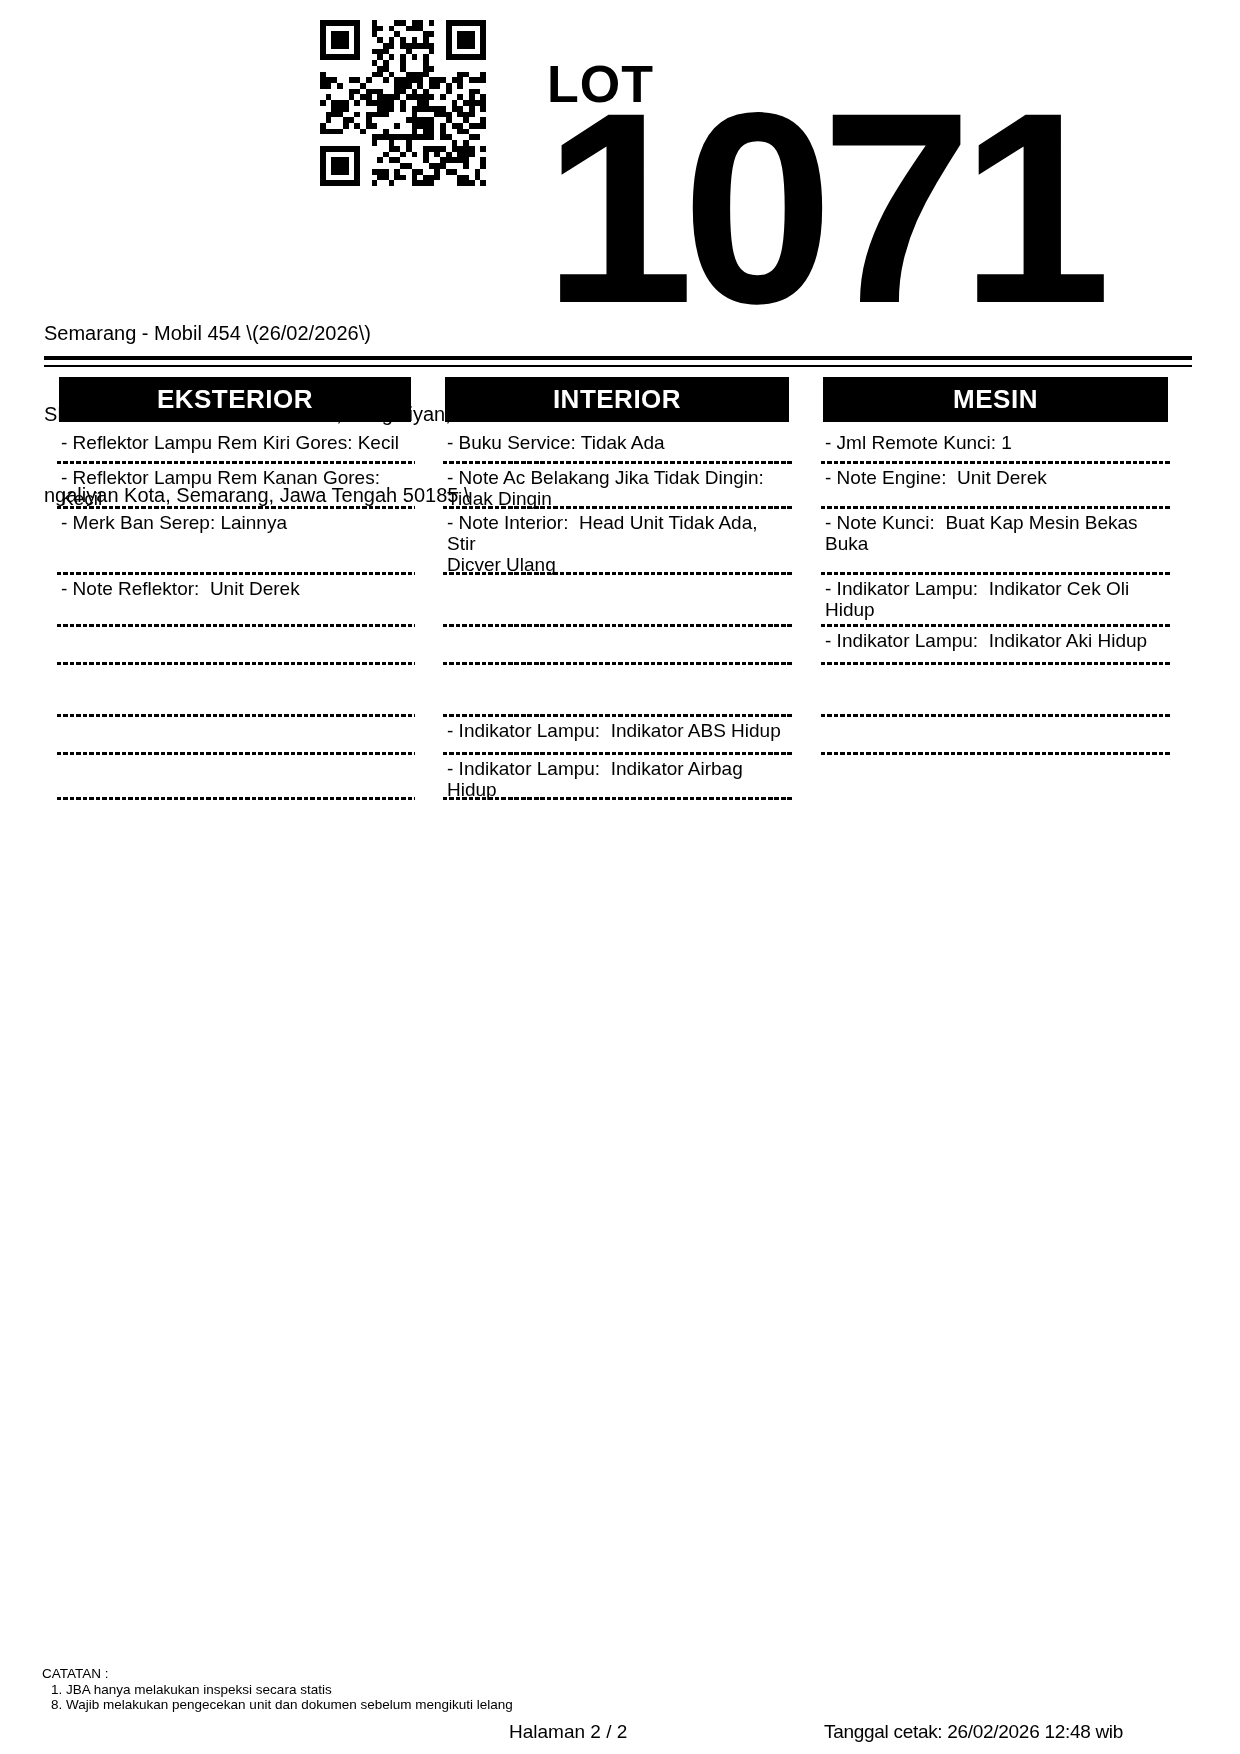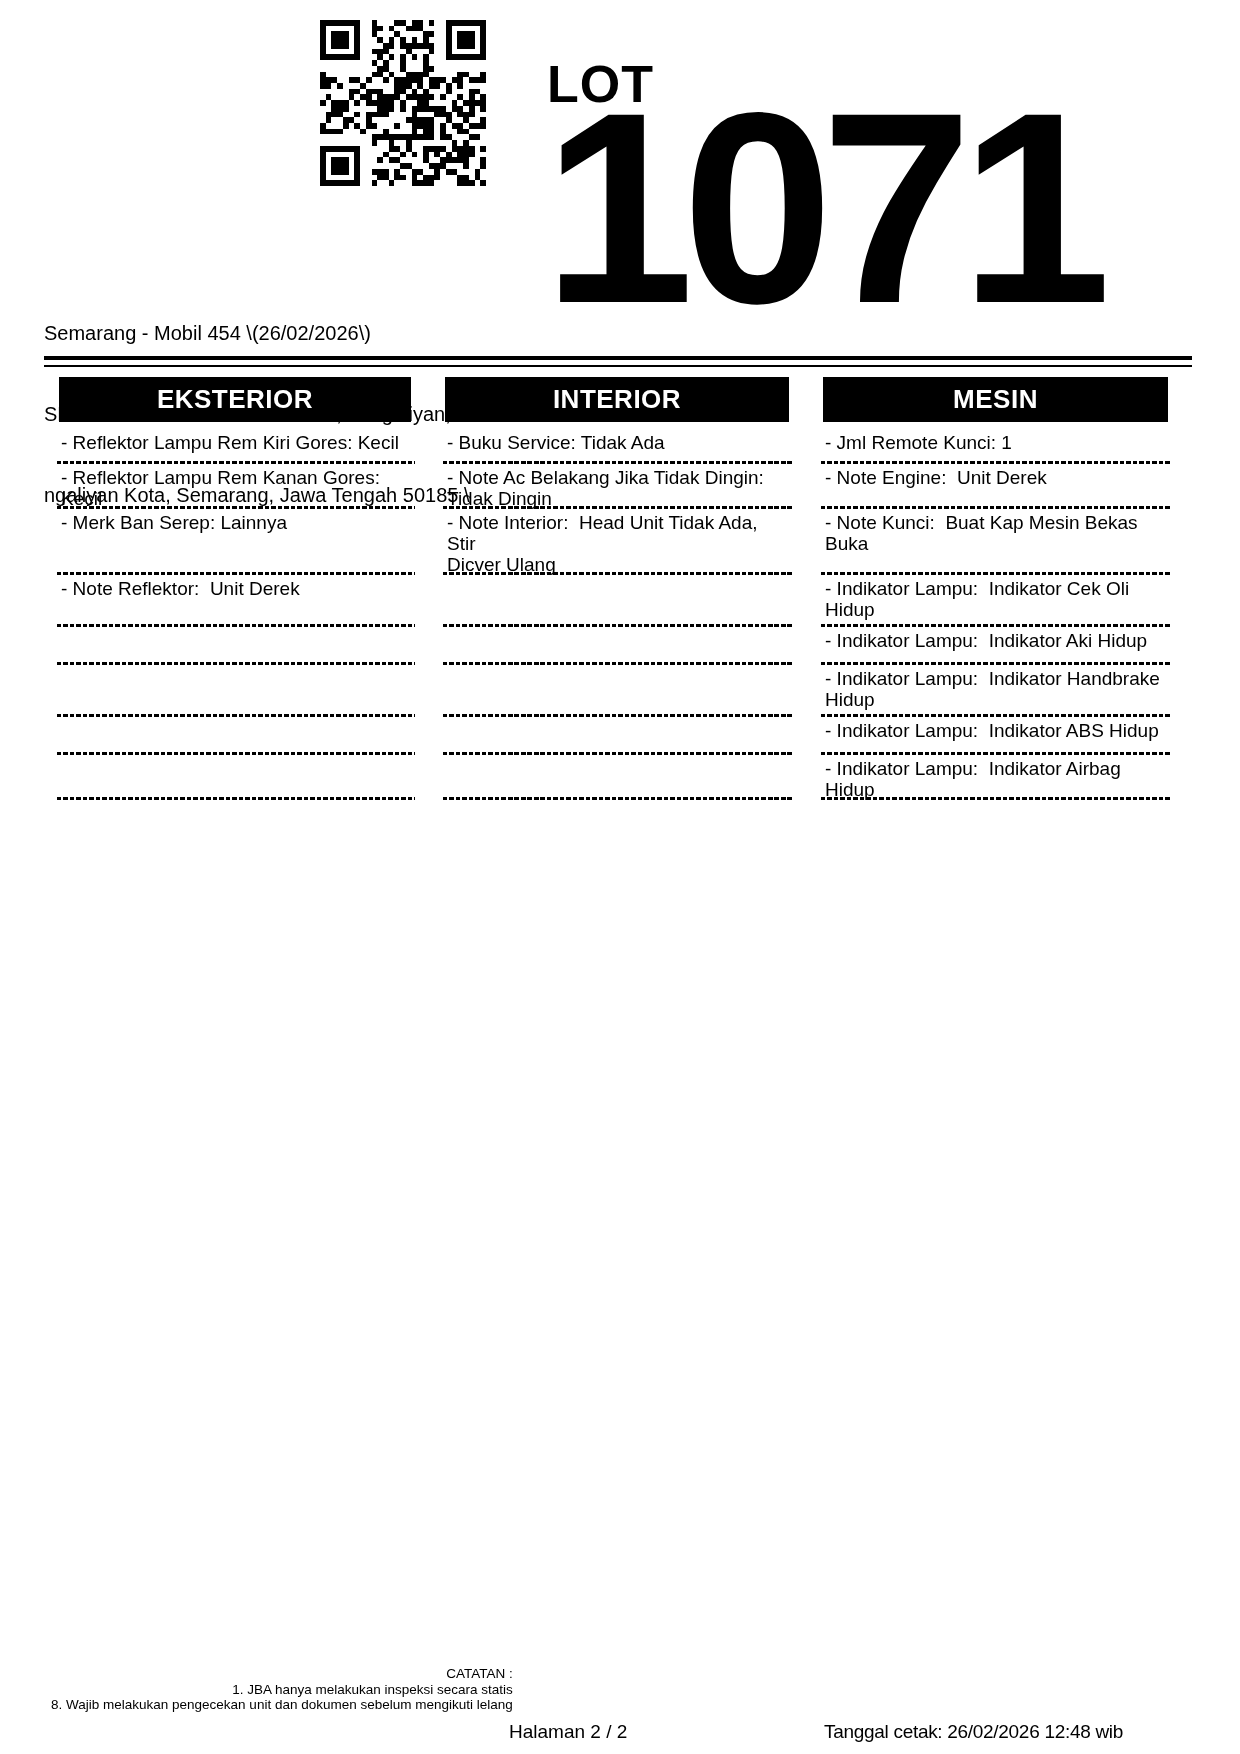--- a/index.html
+++ b/index.html
@@ -48,21 +48,21 @@
     padding:3px 0 0 6px;
     font-size:19px;line-height:21px;
     white-space:pre-wrap;
   }
   .cell.r1{padding-top:10px;}
   .cell::after{
     content:"";position:absolute;left:2px;right:0;bottom:0;height:3px;
     background:repeating-linear-gradient(90deg,#000 0 4.5px,transparent 4.5px 6.5px);
   }
   
-  .notes{position:absolute;left:42px;top:1666px;font-size:13.5px;line-height:15.5px;text-align:right;}
+  .notes{position:absolute;left:42px;top:1666px;font-size:13.5px;line-height:15.5px;}
   .notes .note-item{margin-left:9px;}
   .page-number{position:absolute;left:509px;top:1721px;font-size:19px;}
   .print-date{position:absolute;left:824px;top:1721px;font-size:19px;letter-spacing:-0.3px;}
 </style>
 </head>
 <body>
 
 <div class="qr">
   <svg id="qr-svg" viewBox="0 0 29 29" xmlns="http://www.w3.org/2000/svg">
       <path d="M9 0h1v1h-1zM13 0h1v1h-1zM14 0h1v1h-1zM16 0h1v1h-1zM17 0h1v1h-1zM19 0h1v1h-1zM9 1h1v1h-1zM10 1h1v1h-1zM12 1h1v1h-1zM15 1h1v1h-1zM16 1h1v1h-1zM17 1h1v1h-1zM9 2h1v1h-1zM13 2h1v1h-1zM18 2h1v1h-1zM19 2h1v1h-1zM10 3h1v1h-1zM12 3h1v1h-1zM14 3h1v1h-1zM16 3h1v1h-1zM18 3h1v1h-1zM11 4h1v1h-1zM12 4h1v1h-1zM14 4h1v1h-1zM15 4h1v1h-1zM16 4h1v1h-1zM17 4h1v1h-1zM18 4h1v1h-1zM19 4h1v1h-1zM9 5h1v1h-1zM10 5h1v1h-1zM11 5h1v1h-1zM15 5h1v1h-1zM19 5h1v1h-1zM10 6h1v1h-1zM12 6h1v1h-1zM14 6h1v1h-1zM16 6h1v1h-1zM18 6h1v1h-1zM9 7h1v1h-1zM11 7h1v1h-1zM14 7h1v1h-1zM18 7h1v1h-1zM10 8h1v1h-1zM11 8h1v1h-1zM14 8h1v1h-1zM18 8h1v1h-1zM19 8h1v1h-1zM0 9h1v1h-1zM9 9h1v1h-1zM10 9h1v1h-1zM12 9h1v1h-1zM15 9h1v1h-1zM16 9h1v1h-1zM17 9h1v1h-1zM18 9h1v1h-1zM24 9h1v1h-1zM25 9h1v1h-1zM28 9h1v1h-1zM0 10h1v1h-1zM1 10h1v1h-1zM2 10h1v1h-1zM5 10h1v1h-1zM6 10h1v1h-1zM8 10h1v1h-1zM11 10h1v1h-1zM13 10h1v1h-1zM14 10h1v1h-1zM15 10h1v1h-1zM16 10h1v1h-1zM17 10h1v1h-1zM19 10h1v1h-1zM20 10h1v1h-1zM21 10h1v1h-1zM23 10h1v1h-1zM24 10h1v1h-1zM26 10h1v1h-1zM27 10h1v1h-1zM28 10h1v1h-1zM0 11h1v1h-1zM1 11h1v1h-1zM3 11h1v1h-1zM7 11h1v1h-1zM13 11h1v1h-1zM14 11h1v1h-1zM15 11h1v1h-1zM17 11h1v1h-1zM19 11h1v1h-1zM20 11h1v1h-1zM22 11h1v1h-1zM24 11h1v1h-1zM5 12h1v1h-1zM6 12h1v1h-1zM8 12h1v1h-1zM9 12h1v1h-1zM10 12h1v1h-1zM13 12h1v1h-1zM14 12h1v1h-1zM16 12h1v1h-1zM18 12h1v1h-1zM22 12h1v1h-1zM26 12h1v1h-1zM27 12h1v1h-1zM1 13h1v1h-1zM5 13h1v1h-1zM7 13h1v1h-1zM8 13h1v1h-1zM10 13h1v1h-1zM11 13h1v1h-1zM12 13h1v1h-1zM13 13h1v1h-1zM15 13h1v1h-1zM16 13h1v1h-1zM17 13h1v1h-1zM18 13h1v1h-1zM19 13h1v1h-1zM21 13h1v1h-1zM24 13h1v1h-1zM26 13h1v1h-1zM28 13h1v1h-1zM0 14h1v1h-1zM2 14h1v1h-1zM3 14h1v1h-1zM4 14h1v1h-1zM6 14h1v1h-1zM8 14h1v1h-1zM9 14h1v1h-1zM10 14h1v1h-1zM11 14h1v1h-1zM12 14h1v1h-1zM14 14h1v1h-1zM17 14h1v1h-1zM18 14h1v1h-1zM23 14h1v1h-1zM25 14h1v1h-1zM26 14h1v1h-1zM27 14h1v1h-1zM28 14h1v1h-1zM2 15h1v1h-1zM3 15h1v1h-1zM4 15h1v1h-1zM10 15h1v1h-1zM11 15h1v1h-1zM12 15h1v1h-1zM14 15h1v1h-1zM16 15h1v1h-1zM17 15h1v1h-1zM18 15h1v1h-1zM19 15h1v1h-1zM20 15h1v1h-1zM21 15h1v1h-1zM23 15h1v1h-1zM24 15h1v1h-1zM26 15h1v1h-1zM28 15h1v1h-1zM1 16h1v1h-1zM2 16h1v1h-1zM3 16h1v1h-1zM6 16h1v1h-1zM8 16h1v1h-1zM9 16h1v1h-1zM10 16h1v1h-1zM11 16h1v1h-1zM16 16h1v1h-1zM20 16h1v1h-1zM21 16h1v1h-1zM22 16h1v1h-1zM24 16h1v1h-1zM25 16h1v1h-1zM26 16h1v1h-1zM1 17h1v1h-1zM4 17h1v1h-1zM5 17h1v1h-1zM8 17h1v1h-1zM15 17h1v1h-1zM16 17h1v1h-1zM17 17h1v1h-1zM18 17h1v1h-1zM19 17h1v1h-1zM22 17h1v1h-1zM25 17h1v1h-1zM28 17h1v1h-1zM0 18h1v1h-1zM4 18h1v1h-1zM6 18h1v1h-1zM8 18h1v1h-1zM9 18h1v1h-1zM13 18h1v1h-1zM16 18h1v1h-1zM17 18h1v1h-1zM18 18h1v1h-1zM19 18h1v1h-1zM21 18h1v1h-1zM23 18h1v1h-1zM24 18h1v1h-1zM26 18h1v1h-1zM27 18h1v1h-1zM28 18h1v1h-1zM0 19h1v1h-1zM1 19h1v1h-1zM2 19h1v1h-1zM3 19h1v1h-1zM7 19h1v1h-1zM11 19h1v1h-1zM16 19h1v1h-1zM18 19h1v1h-1zM19 19h1v1h-1zM21 19h1v1h-1zM24 19h1v1h-1zM25 19h1v1h-1zM9 20h1v1h-1zM10 20h1v1h-1zM11 20h1v1h-1zM12 20h1v1h-1zM13 20h1v1h-1zM14 20h1v1h-1zM15 20h1v1h-1zM16 20h1v1h-1zM17 20h1v1h-1zM18 20h1v1h-1zM19 20h1v1h-1zM21 20h1v1h-1zM22 20h1v1h-1zM26 20h1v1h-1zM27 20h1v1h-1zM9 21h1v1h-1zM12 21h1v1h-1zM15 21h1v1h-1zM23 21h1v1h-1zM25 21h1v1h-1zM12 22h1v1h-1zM13 22h1v1h-1zM15 22h1v1h-1zM18 22h1v1h-1zM19 22h1v1h-1zM20 22h1v1h-1zM21 22h1v1h-1zM23 22h1v1h-1zM24 22h1v1h-1zM25 22h1v1h-1zM26 22h1v1h-1zM28 22h1v1h-1zM11 23h1v1h-1zM14 23h1v1h-1zM16 23h1v1h-1zM18 23h1v1h-1zM20 23h1v1h-1zM22 23h1v1h-1zM24 23h1v1h-1zM25 23h1v1h-1zM26 23h1v1h-1zM10 24h1v1h-1zM12 24h1v1h-1zM13 24h1v1h-1zM18 24h1v1h-1zM21 24h1v1h-1zM22 24h1v1h-1zM23 24h1v1h-1zM24 24h1v1h-1zM25 24h1v1h-1zM28 24h1v1h-1zM14 25h1v1h-1zM15 25h1v1h-1zM19 25h1v1h-1zM20 25h1v1h-1zM21 25h1v1h-1zM25 25h1v1h-1zM28 25h1v1h-1zM9 26h1v1h-1zM10 26h1v1h-1zM11 26h1v1h-1zM13 26h1v1h-1zM16 26h1v1h-1zM17 26h1v1h-1zM20 26h1v1h-1zM22 26h1v1h-1zM23 26h1v1h-1zM27 26h1v1h-1zM10 27h1v1h-1zM11 27h1v1h-1zM13 27h1v1h-1zM14 27h1v1h-1zM16 27h1v1h-1zM18 27h1v1h-1zM19 27h1v1h-1zM20 27h1v1h-1zM24 27h1v1h-1zM25 27h1v1h-1zM27 27h1v1h-1zM9 28h1v1h-1zM12 28h1v1h-1zM16 28h1v1h-1zM17 28h1v1h-1zM18 28h1v1h-1zM19 28h1v1h-1zM24 28h1v1h-1zM25 28h1v1h-1zM26 28h1v1h-1zM28 28h1v1h-1z" fill="#000"></path>
@@ -113,22 +113,20 @@
   <div class="cell">- Note Reflektor:  Unit Derek</div>
   <div class="cell"></div>
   <div class="cell">- Indikator Lampu:  Indikator Cek Oli Hidup</div>
 
   <div class="cell"></div>
   <div class="cell"></div>
   <div class="cell">- Indikator Lampu:  Indikator Aki Hidup</div>
 
   <div class="cell"></div>
   <div class="cell"></div>
-  <div class="cell">- Indikator Lampu:  Indikator Handbrake
-Hidup</div>
 
   <div class="cell"></div>
   <div class="cell"></div>
   <div class="cell">- Indikator Lampu:  Indikator ABS Hidup</div>
 
   <div class="cell"></div>
   <div class="cell"></div>
   <div class="cell">- Indikator Lampu:  Indikator Airbag Hidup</div>
 </div>
 

